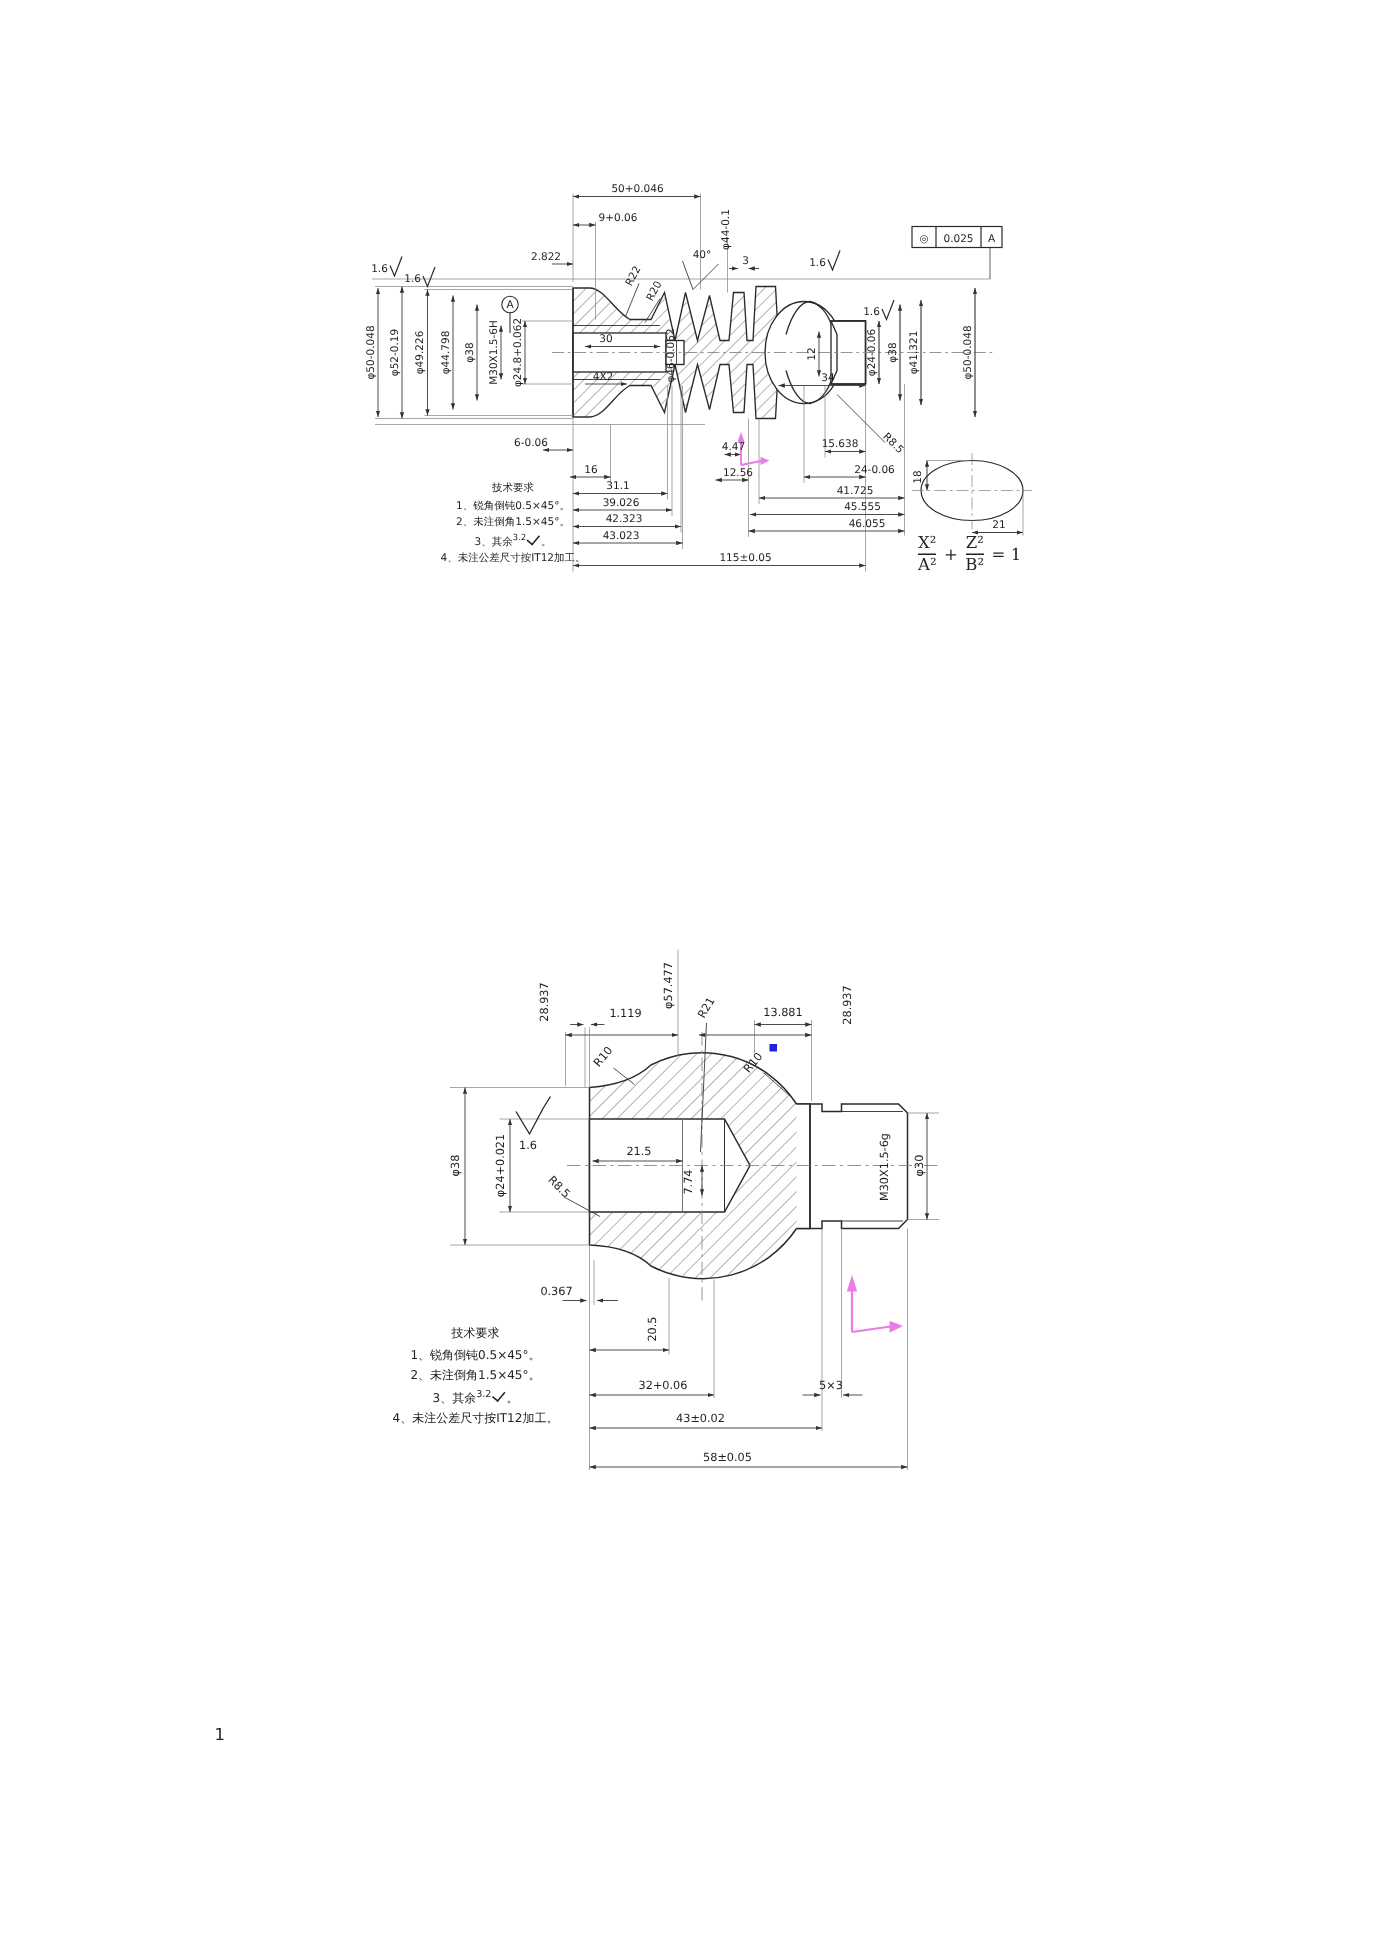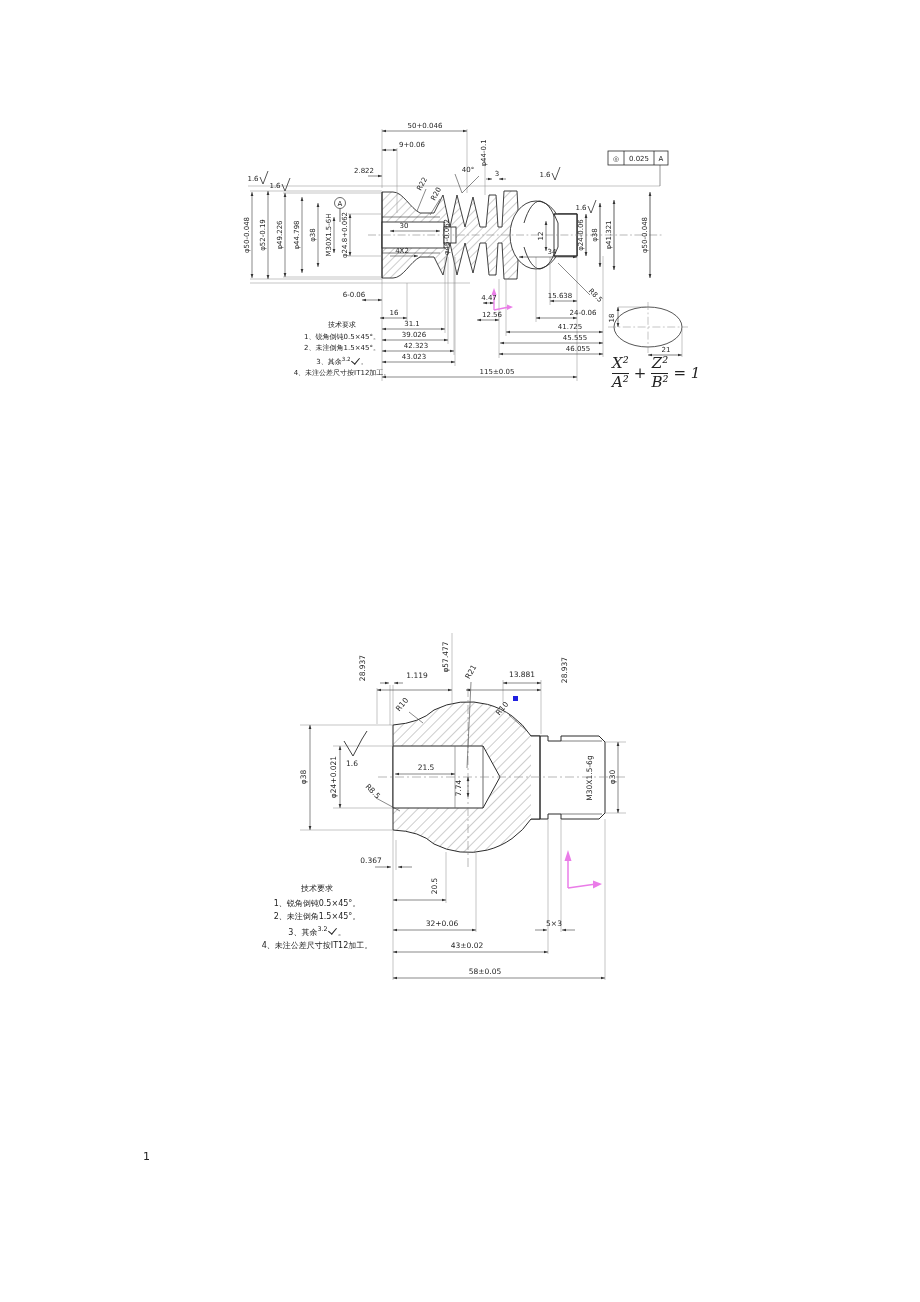--- a/index.html
+++ b/index.html
@@ -8,21 +8,21 @@
   svg{position:absolute;overflow:visible;}
   .tx{font-family:"DejaVu Sans",sans-serif;font-size:7px;fill:#1f1f1f;}
   .tx2{font-family:"DejaVu Sans",sans-serif;font-size:7.5px;fill:#1f1f1f;}
   .notes{position:absolute;font-size:7px;line-height:1.6;color:#222;text-align:center;}
   .notes.bigger{font-size:8px;line-height:1.7;}
   .notes .nt{margin-bottom:1px;}
   .rv{font-size:0.8em;vertical-align:super;}
   .chk{display:inline-block;width:4px;height:7px;border-right:1px solid #222;border-bottom:1px solid #222;
        transform:rotate(40deg);margin:0 3px 0 2px;}
   .formula{position:absolute;left:612px;top:356px;display:flex;align-items:center;gap:5px;
-           font-size:15px;font-style:italic;font-family:"DejaVu Serif",serif;color:#222;}
+           font-size:11px;font-family:"DejaVu Serif",serif;color:#222;}
   .frac{display:inline-flex;flex-direction:column;align-items:center;line-height:1.05;}
   .frac .bar{width:100%;height:1px;background:#222;margin:1px 0;}
   .pagenum{position:absolute;left:143px;top:1150px;font-size:11px;color:#222;}
 </style>
 </head>
 <body>
 
 <div class="page">
 
 <svg style="left:240px;top:105px" width="460" height="300" viewBox="0 0 460 300">

